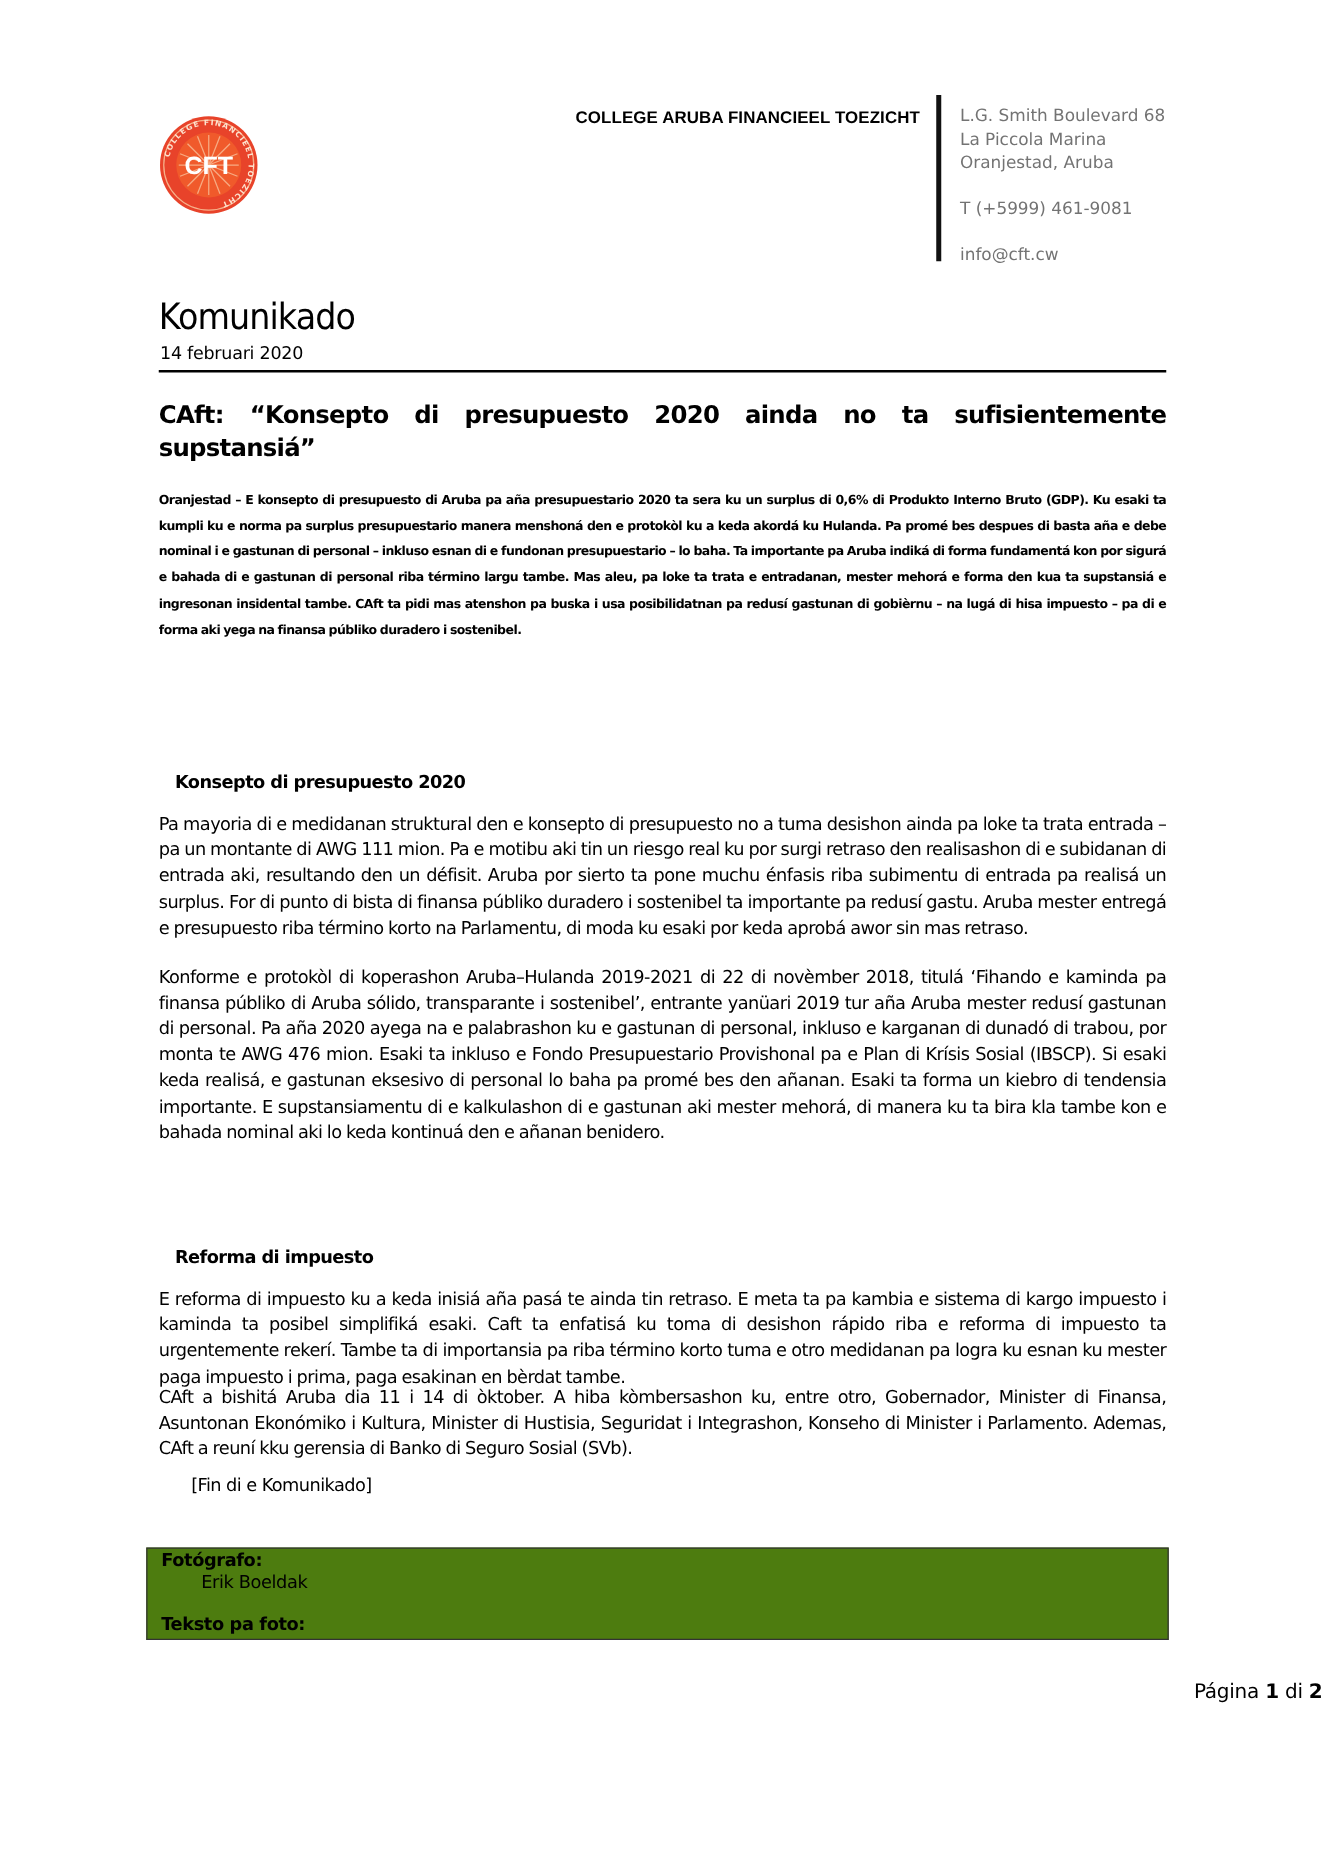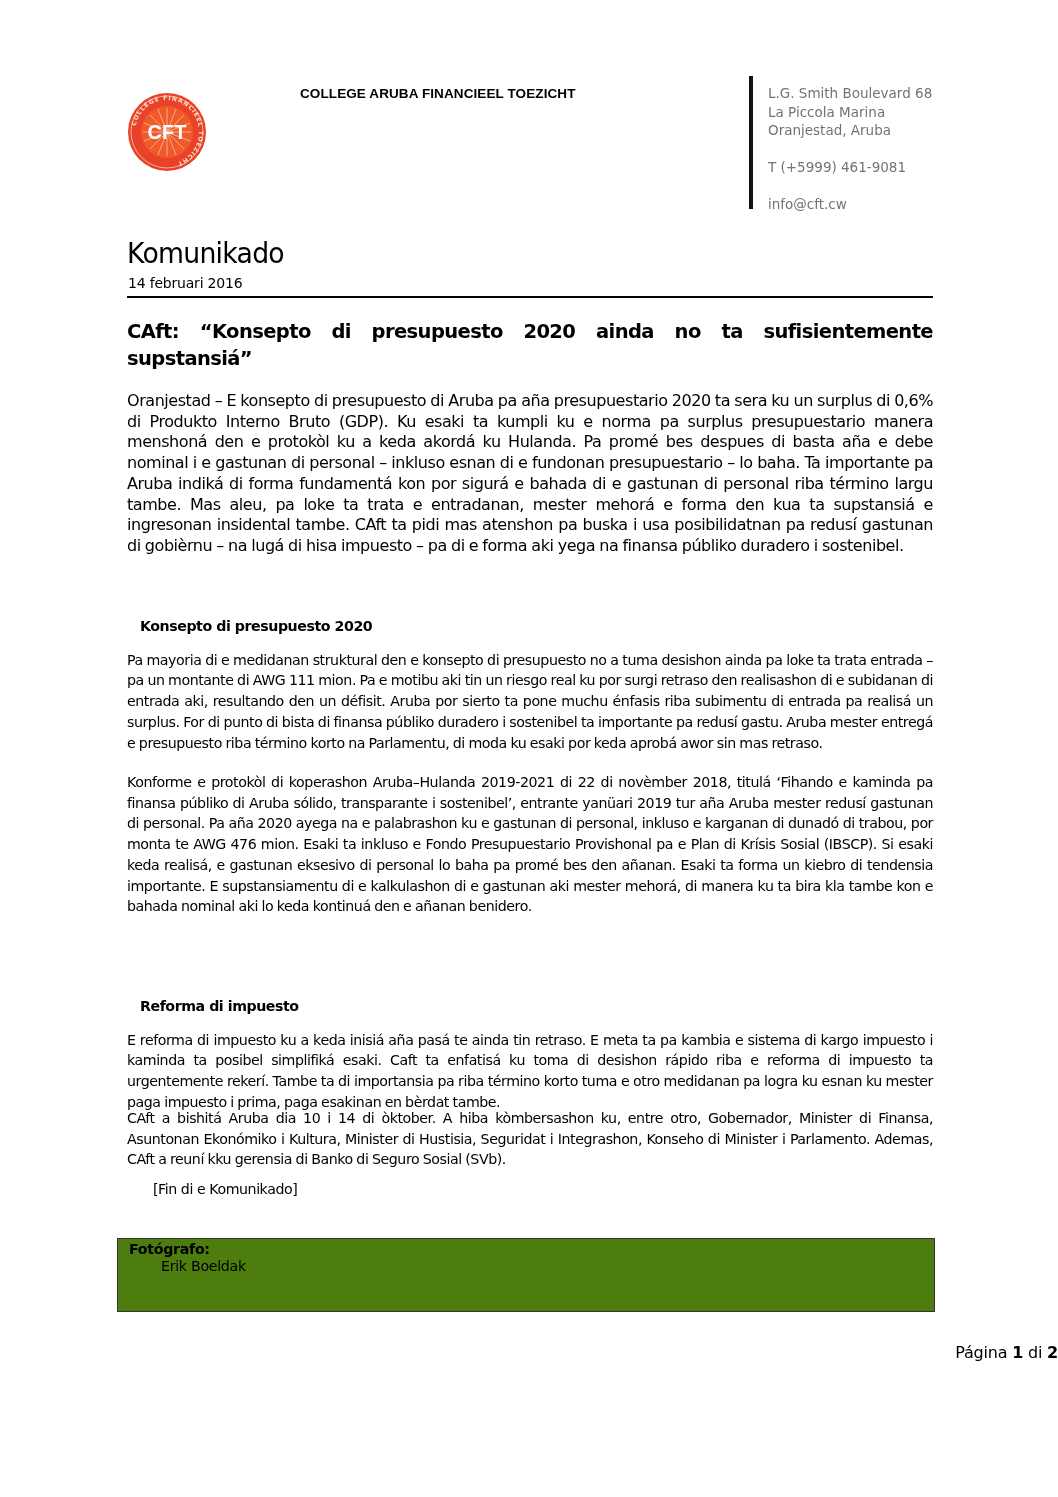--- a/index.html
+++ b/index.html
@@ -4,21 +4,21 @@
 <style>
   html, body { margin: 0; padding: 0; background: #ffffff; }
   body {
     width: 1058px; height: 1497px; position: relative; overflow: hidden;
     font-family: "DejaVu Sans", sans-serif; color: #000;
   }
   .logo {
     position: absolute; left: 127px; top: 92px; width: 80px; height: 80px;
   }
   .org-name {
-    position: absolute; left: 300px; width: 436px; top: 86px; 
+    position: absolute; left: 300px; width: 436px; top: 86px; text-align: right;
     font-family: "Liberation Sans", sans-serif; font-weight: bold; font-size: 13.5px;
     letter-spacing: 0.1px;
   }
   .vbar {
     position: absolute; left: 749px; top: 76px; width: 4px; height: 133px; background: #111;
   }
   .address {
     position: absolute; left: 768px; top: 84px;
     font-family: "DejaVu Sans", sans-serif; font-size: 13.5px; line-height: 18.5px; color: #737373;
   }
@@ -33,21 +33,21 @@
   .hrule {
     position: absolute; left: 127px; top: 296px; width: 806px; height: 2px; background: #000;
   }
   .headline {
     position: absolute; left: 127px; top: 318px; width: 806px;
     font-family: "DejaVu Sans", sans-serif; font-weight: bold; font-size: 19.5px;
     line-height: 27px; text-align: justify; letter-spacing: -0.6px;
   }
   .lead {
     position: absolute; left: 127px; top: 391px; width: 806px;
-    font-weight: normal; font-size: 16px; line-height: 20.7px; text-align: justify;
+    font-weight: bold; font-size: 10px; line-height: 20.7px; text-align: justify;
     letter-spacing: -0.45px; word-spacing: -0.5px;
   }
   .section { position: absolute; left: 127px; width: 806px; }
   .section h3 {
     margin: 13px; font-size: 14.2px; font-weight: bold; line-height: 20.7px; letter-spacing: -0.45px;
   }
   .section p {
     margin: 0; font-size: 14.2px; line-height: 20.7px; text-align: justify;
     letter-spacing: -0.45px; word-spacing: -0.5px;
   }
@@ -110,48 +110,49 @@
   <div>L.G. Smith Boulevard 68</div>
   <div>La Piccola Marina</div>
   <div>Oranjestad, Aruba</div>
   <div class="gap"></div>
   <div>T (+5999) 461-9081</div>
   <div class="gap"></div>
   <div>info@cft.cw</div>
 </div>
 
 <div class="title">Komunikado</div>
-<div class="date">14 februari 2016</div>
+<div class="date">14 februari 2020</div>
 <div class="hrule"></div>
 
 <div class="headline">CAft: “Konsepto di presupuesto 2020 ainda no ta sufisientemente supstansiá”</div>
 
 <div class="lead">Oranjestad – E konsepto di presupuesto di Aruba pa aña presupuestario 2020 ta sera ku un surplus di 0,6% di Produkto Interno Bruto (GDP). Ku esaki ta kumpli ku e norma pa surplus presupuestario manera menshoná den e protokòl ku a keda akordá ku Hulanda. Pa promé bes despues di basta aña e debe nominal i e gastunan di personal – inkluso esnan di e fundonan presupuestario – lo baha. Ta importante pa Aruba indiká di forma fundamentá kon por sigurá e bahada di e gastunan di personal riba término largu tambe. Mas aleu, pa loke ta trata e entradanan, mester mehorá e forma den kua ta supstansiá e ingresonan insidental tambe. CAft ta pidi mas atenshon pa buska i usa posibilidatnan pa redusí gastunan di gobièrnu – na lugá di hisa impuesto – pa di e forma aki yega na finansa públiko duradero i sostenibel.</div>
 
 <div class="section s1">
   <h3>Konsepto di presupuesto 2020</h3>
   <p>Pa mayoria di e medidanan struktural den e konsepto di presupuesto no a tuma desishon ainda pa loke ta trata entrada – pa un montante di AWG 111 mion. Pa e motibu aki tin un riesgo real ku por surgi retraso den realisashon di e subidanan di entrada aki, resultando den un défisit. Aruba por sierto ta pone muchu énfasis riba subimentu di entrada pa realisá un surplus. For di punto di bista di finansa públiko duradero i sostenibel ta importante pa redusí gastu. Aruba mester entregá e presupuesto riba término korto na Parlamentu, di moda ku esaki por keda aprobá awor sin mas retraso.</p>
 </div>
 <div class="section s2">
   <p>Konforme e protokòl di koperashon Aruba–Hulanda 2019-2021 di 22 di novèmber 2018, titulá ‘Fihando e kaminda pa finansa públiko di Aruba sólido, transparante i sostenibel’, entrante yanüari 2019 tur aña Aruba mester redusí gastunan di personal. Pa aña 2020 ayega na e palabrashon ku e gastunan di personal, inkluso e karganan di dunadó di trabou, por monta te AWG 476 mion. Esaki ta inkluso e Fondo Presupuestario Provishonal pa e Plan di Krísis Sosial (IBSCP). Si esaki keda realisá, e gastunan eksesivo di personal lo baha pa promé bes den añanan. Esaki ta forma un kiebro di tendensia importante. E supstansiamentu di e kalkulashon di e gastunan aki mester mehorá, di manera ku ta bira kla tambe kon e bahada nominal aki lo keda kontinuá den e añanan benidero.</p>
 </div>
 <div class="section s3">
   <h3>Reforma di impuesto</h3>
   <p>E reforma di impuesto ku a keda inisiá aña pasá te ainda tin retraso. E meta ta pa kambia e sistema di kargo impuesto i kaminda ta posibel simplifiká esaki. Caft ta enfatisá ku toma di desishon rápido riba e reforma di impuesto ta urgentemente rekerí. Tambe ta di importansia pa riba término korto tuma e otro medidanan pa logra ku esnan ku mester paga impuesto i prima, paga esakinan en bèrdat tambe.</p>
 </div>
 
 <div class="closing">
-  <p>CAft a bishitá Aruba dia 10 i 14 di òktober. A hiba kòmbersashon ku, entre otro, Gobernador, Minister di Finansa, Asuntonan Ekonómiko i Kultura, Minister di Hustisia, Seguridat i Integrashon, Konseho di Minister i Parlamento. Ademas, CAft a reuní kku gerensia di Banko di Seguro Sosial (SVb).</p>
+  <p>CAft a bishitá Aruba dia 11 i 14 di òktober. A hiba kòmbersashon ku, entre otro, Gobernador, Minister di Finansa, Asuntonan Ekonómiko i Kultura, Minister di Hustisia, Seguridat i Integrashon, Konseho di Minister i Parlamento. Ademas, CAft a reuní kku gerensia di Banko di Seguro Sosial (SVb).</p>
 </div>
 <div class="endnote">[Fin di e Komunikado]</div>
 
 <div class="photo-box">
   <div class="lbl">Fotógrafo:</div>
   <div class="val">Erik Boeldak</div>
   <div class="gap"></div>
+  <div class="lbl">Teksto pa foto:</div>
 </div>
 
 <div class="footer">
   <span>Página</span>
   <b>1</b>
   <span>di</span>
   <b>2</b>
 </div>
 
 </body></html>

